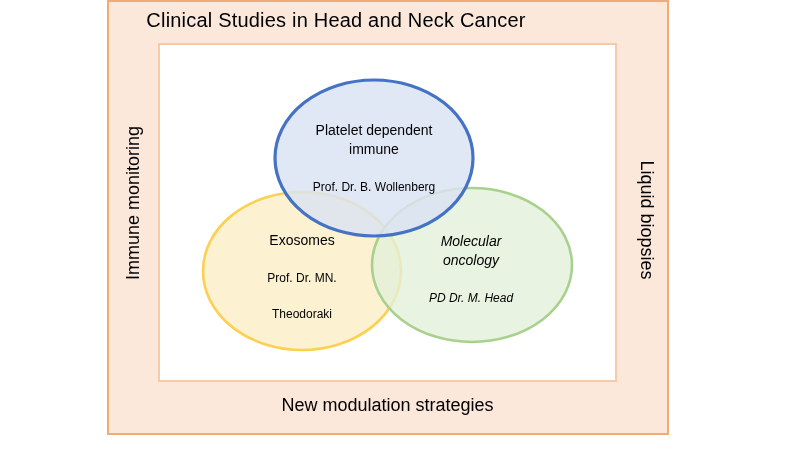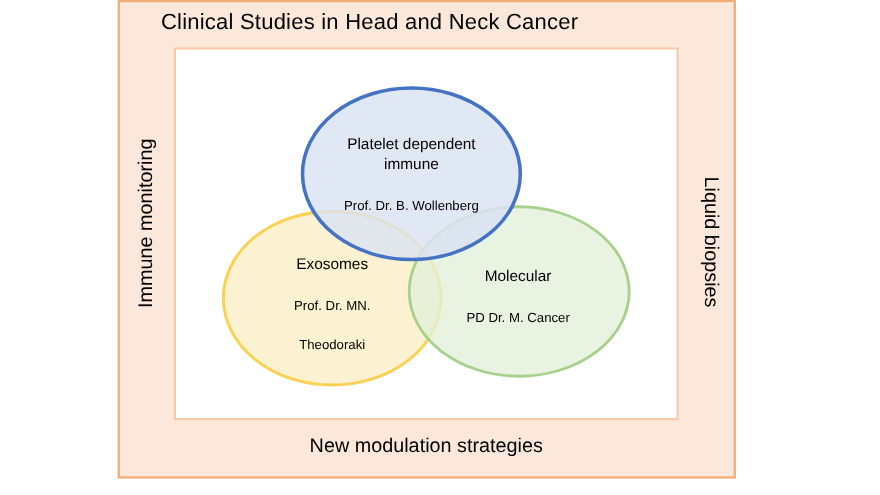--- a/index.html
+++ b/index.html
@@ -55,21 +55,21 @@
   .venn-text {
     position: absolute;
     transform: translate(-50%, -50%);
     text-align: center;
     white-space: nowrap;
   }
   .venn-text .head { font-size: 14px; line-height: 19px; }
   .venn-text .lead { font-size: 12px; line-height: 16px; margin-top: 20px; }
   .vt-blue   { left: 374px; top: 158px; }
   .vt-yellow { left: 302px; top: 276px; }
-  .vt-green  { left: 471px; top: 269px; }
+  .vt-green  { left: 471px; top: 269px; font-style: italic; }
 </style>
 </head>
 <body>
 
 <div class="outer-frame"></div>
 <div class="inner-frame"></div>
 
 <div class="slide-title">Clinical Studies in Head and Neck Cancer</div>
 
 <div class="side-label left">Immune monitoring</div>
@@ -93,14 +93,15 @@
 </div>
 
 <div class="venn-text vt-yellow">
   <div class="head">Exosomes</div>
   <div class="lead">Prof. Dr. MN.</div>
   <div class="lead">Theodoraki</div>
 </div>
 
 <div class="venn-text vt-green">
   <div class="head">Molecular</div>
-  <div class="lead">PD Dr. M. Cancer</div>
+  <div class="head">oncology</div>
+  <div class="lead">PD Dr. M. Head</div>
 </div>
 
 </body></html>

